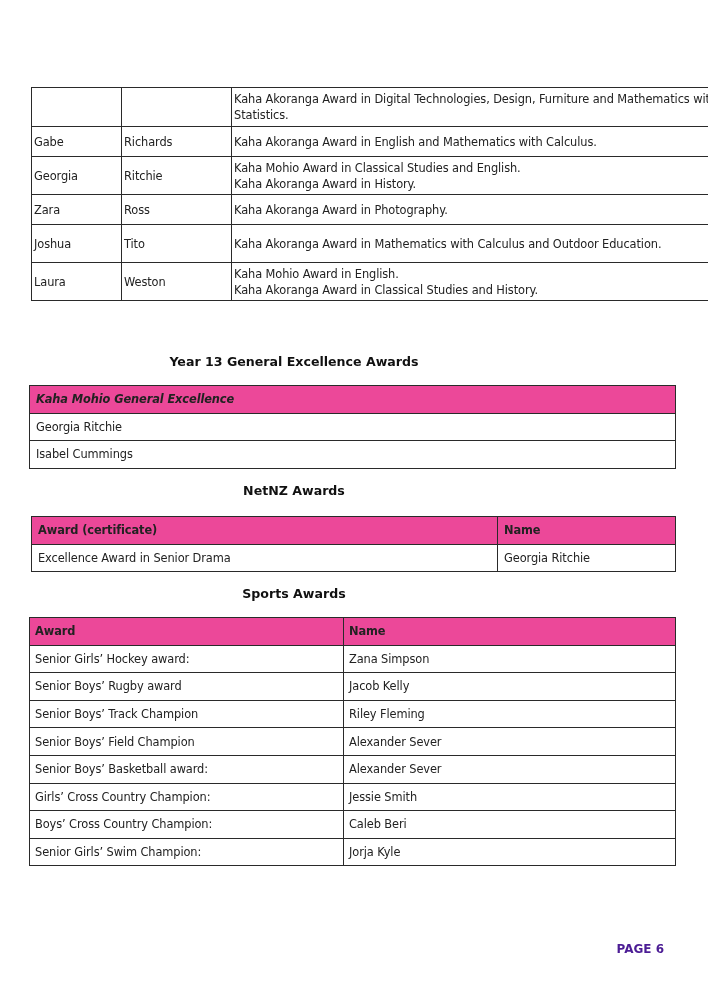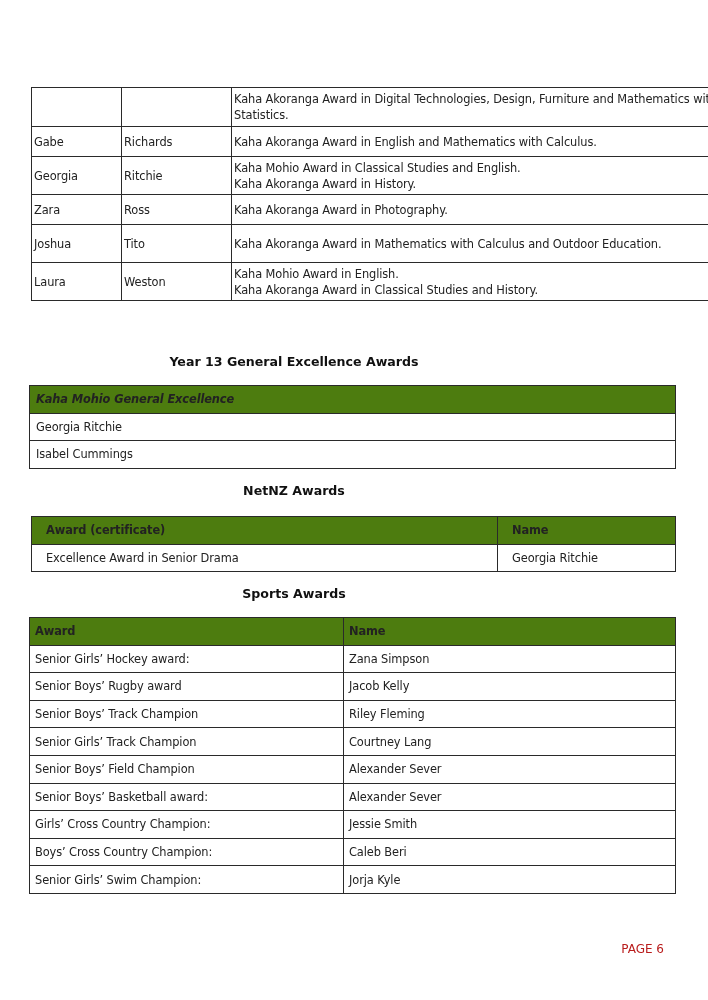--- a/index.html
+++ b/index.html
@@ -4,32 +4,32 @@
 <style>
   * { box-sizing: border-box; margin: 0; padding: 0; }
   html, body { width: 708px; height: 1000px; background: #ffffff; }
   body { position: relative; font-family: "DejaVu Sans", sans-serif; color: #222; overflow: hidden; }
   table { border-collapse: collapse; position: absolute; table-layout: fixed; }
   td, th { border: 1.5px solid #2a2a2a; font-size: 11.4px; font-weight: normal; text-align: left; vertical-align: middle; line-height: 16px; letter-spacing: -0.1px; }
   .t1 { left: 31px; top: 87px; width: 705px; }
   .t1 td { padding: 2px 2px; }
   .t1 .c1 { width: 90px; }
   .t1 .c2 { width: 110px; }
-  .hdr { background: #4d7c0f; font-weight: bold; }
+  .hdr { background: #ec4899; font-weight: bold; }
   .italic-bold { font-style: italic; font-weight: bold; }
   .section-title { position: absolute; left: 0; width: 588px; text-align: center; font-weight: bold; font-size: 12.6px; color: #111; }
   .t2 { left: 29px; top: 385px; width: 647px; }
   .t2 td { height: 27.5px; padding: 0 6px; }
   .t3 { left: 31px; top: 516px; width: 645px; }
-  .t3 td { height: 27.5px; padding: 0 14px; }
+  .t3 td { height: 27.5px; padding: 0 6px; }
   .t3 .c1 { width: 466px; }
   .t4 { left: 29px; top: 617px; width: 647px; }
   .t4 td { height: 27.6px; padding: 0 5px; }
   .t4 .c1 { width: 314px; }
-  .page-num { position: absolute; right: 44px; top: 942px; font-weight: normal; font-size: 12px; color: #b91c1c; }
+  .page-num { position: absolute; right: 44px; top: 942px; font-weight: bold; font-size: 12px; color: #4c1d95; }
 </style>
 </head>
 <body>
 
 <table class="t1">
   <colgroup>
       <col class="c1">
       <col class="c2">
       <col>
     </colgroup>
@@ -131,24 +131,20 @@
     </tr>
     <tr>
       <td>Senior Boys’ Rugby award</td>
       <td>Jacob Kelly</td>
     </tr>
     <tr>
       <td>Senior Boys’ Track Champion</td>
       <td>Riley Fleming</td>
     </tr>
     <tr>
-      <td>Senior Girls’ Track Champion</td>
-      <td>Courtney Lang</td>
-    </tr>
-    <tr>
       <td>Senior Boys’ Field Champion</td>
       <td>Alexander Sever</td>
     </tr>
     <tr>
       <td>Senior Boys’ Basketball award:</td>
       <td>Alexander Sever</td>
     </tr>
     <tr>
       <td>Girls’ Cross Country Champion:</td>
       <td>Jessie Smith</td>

